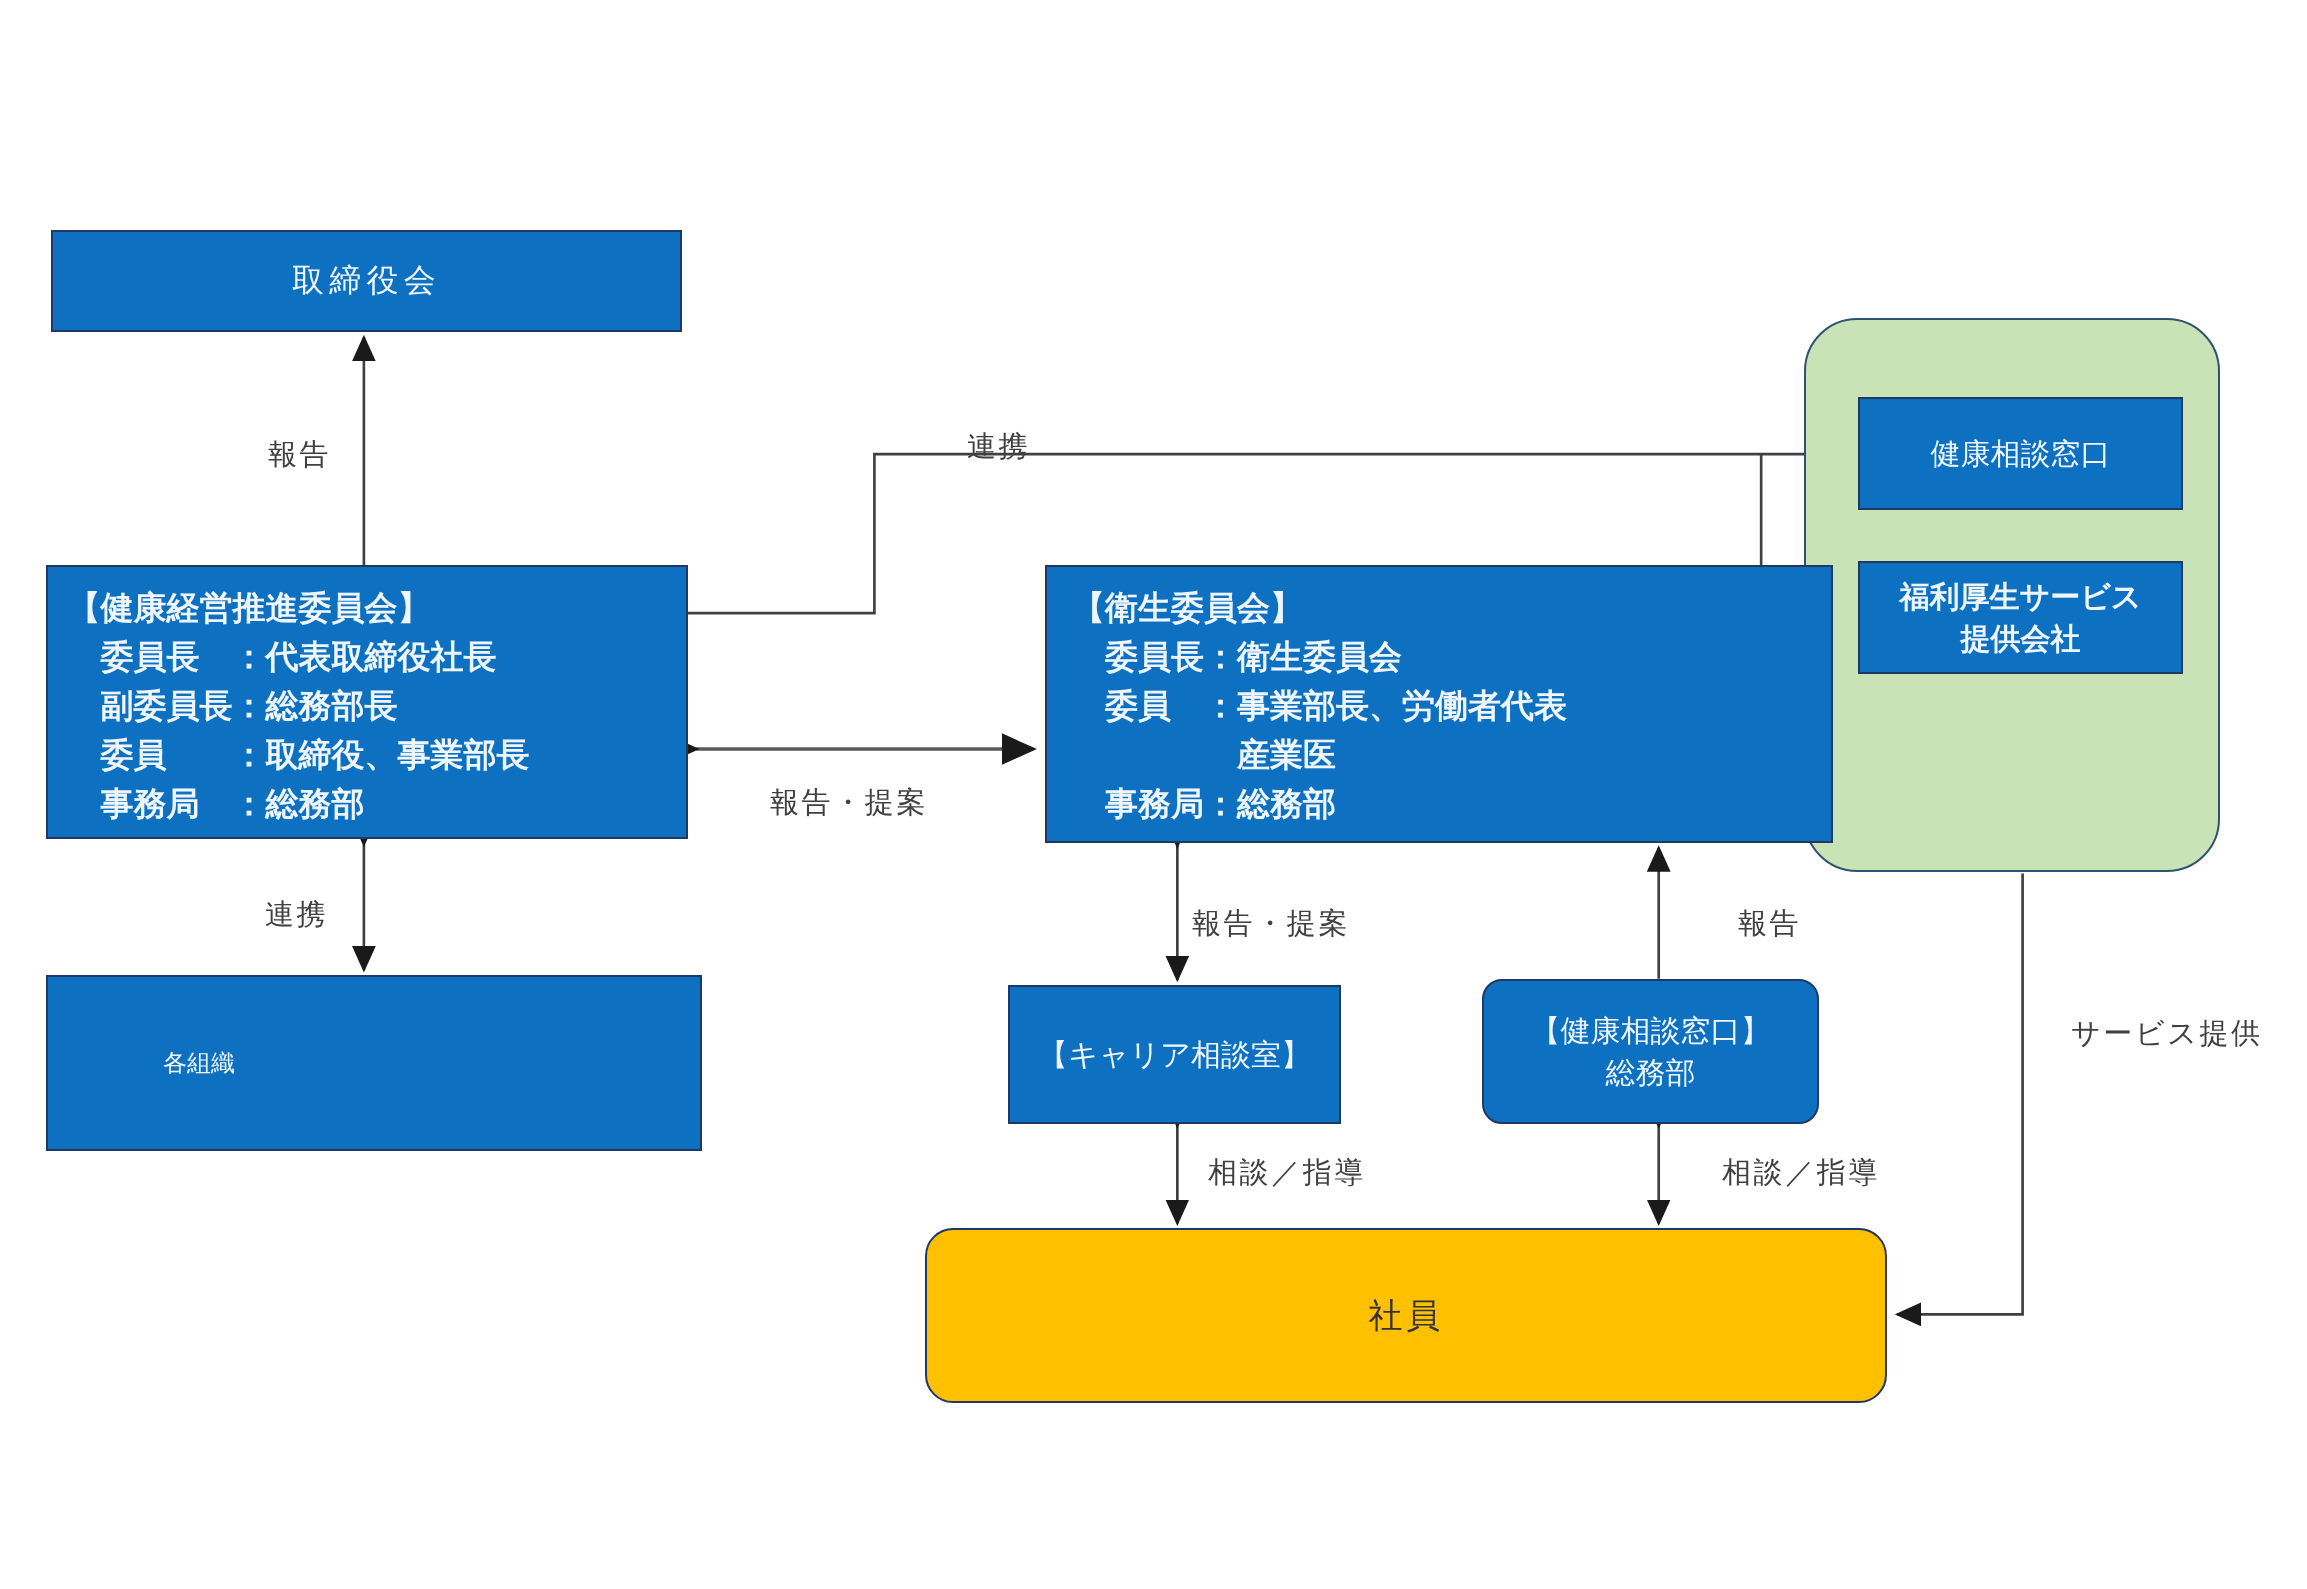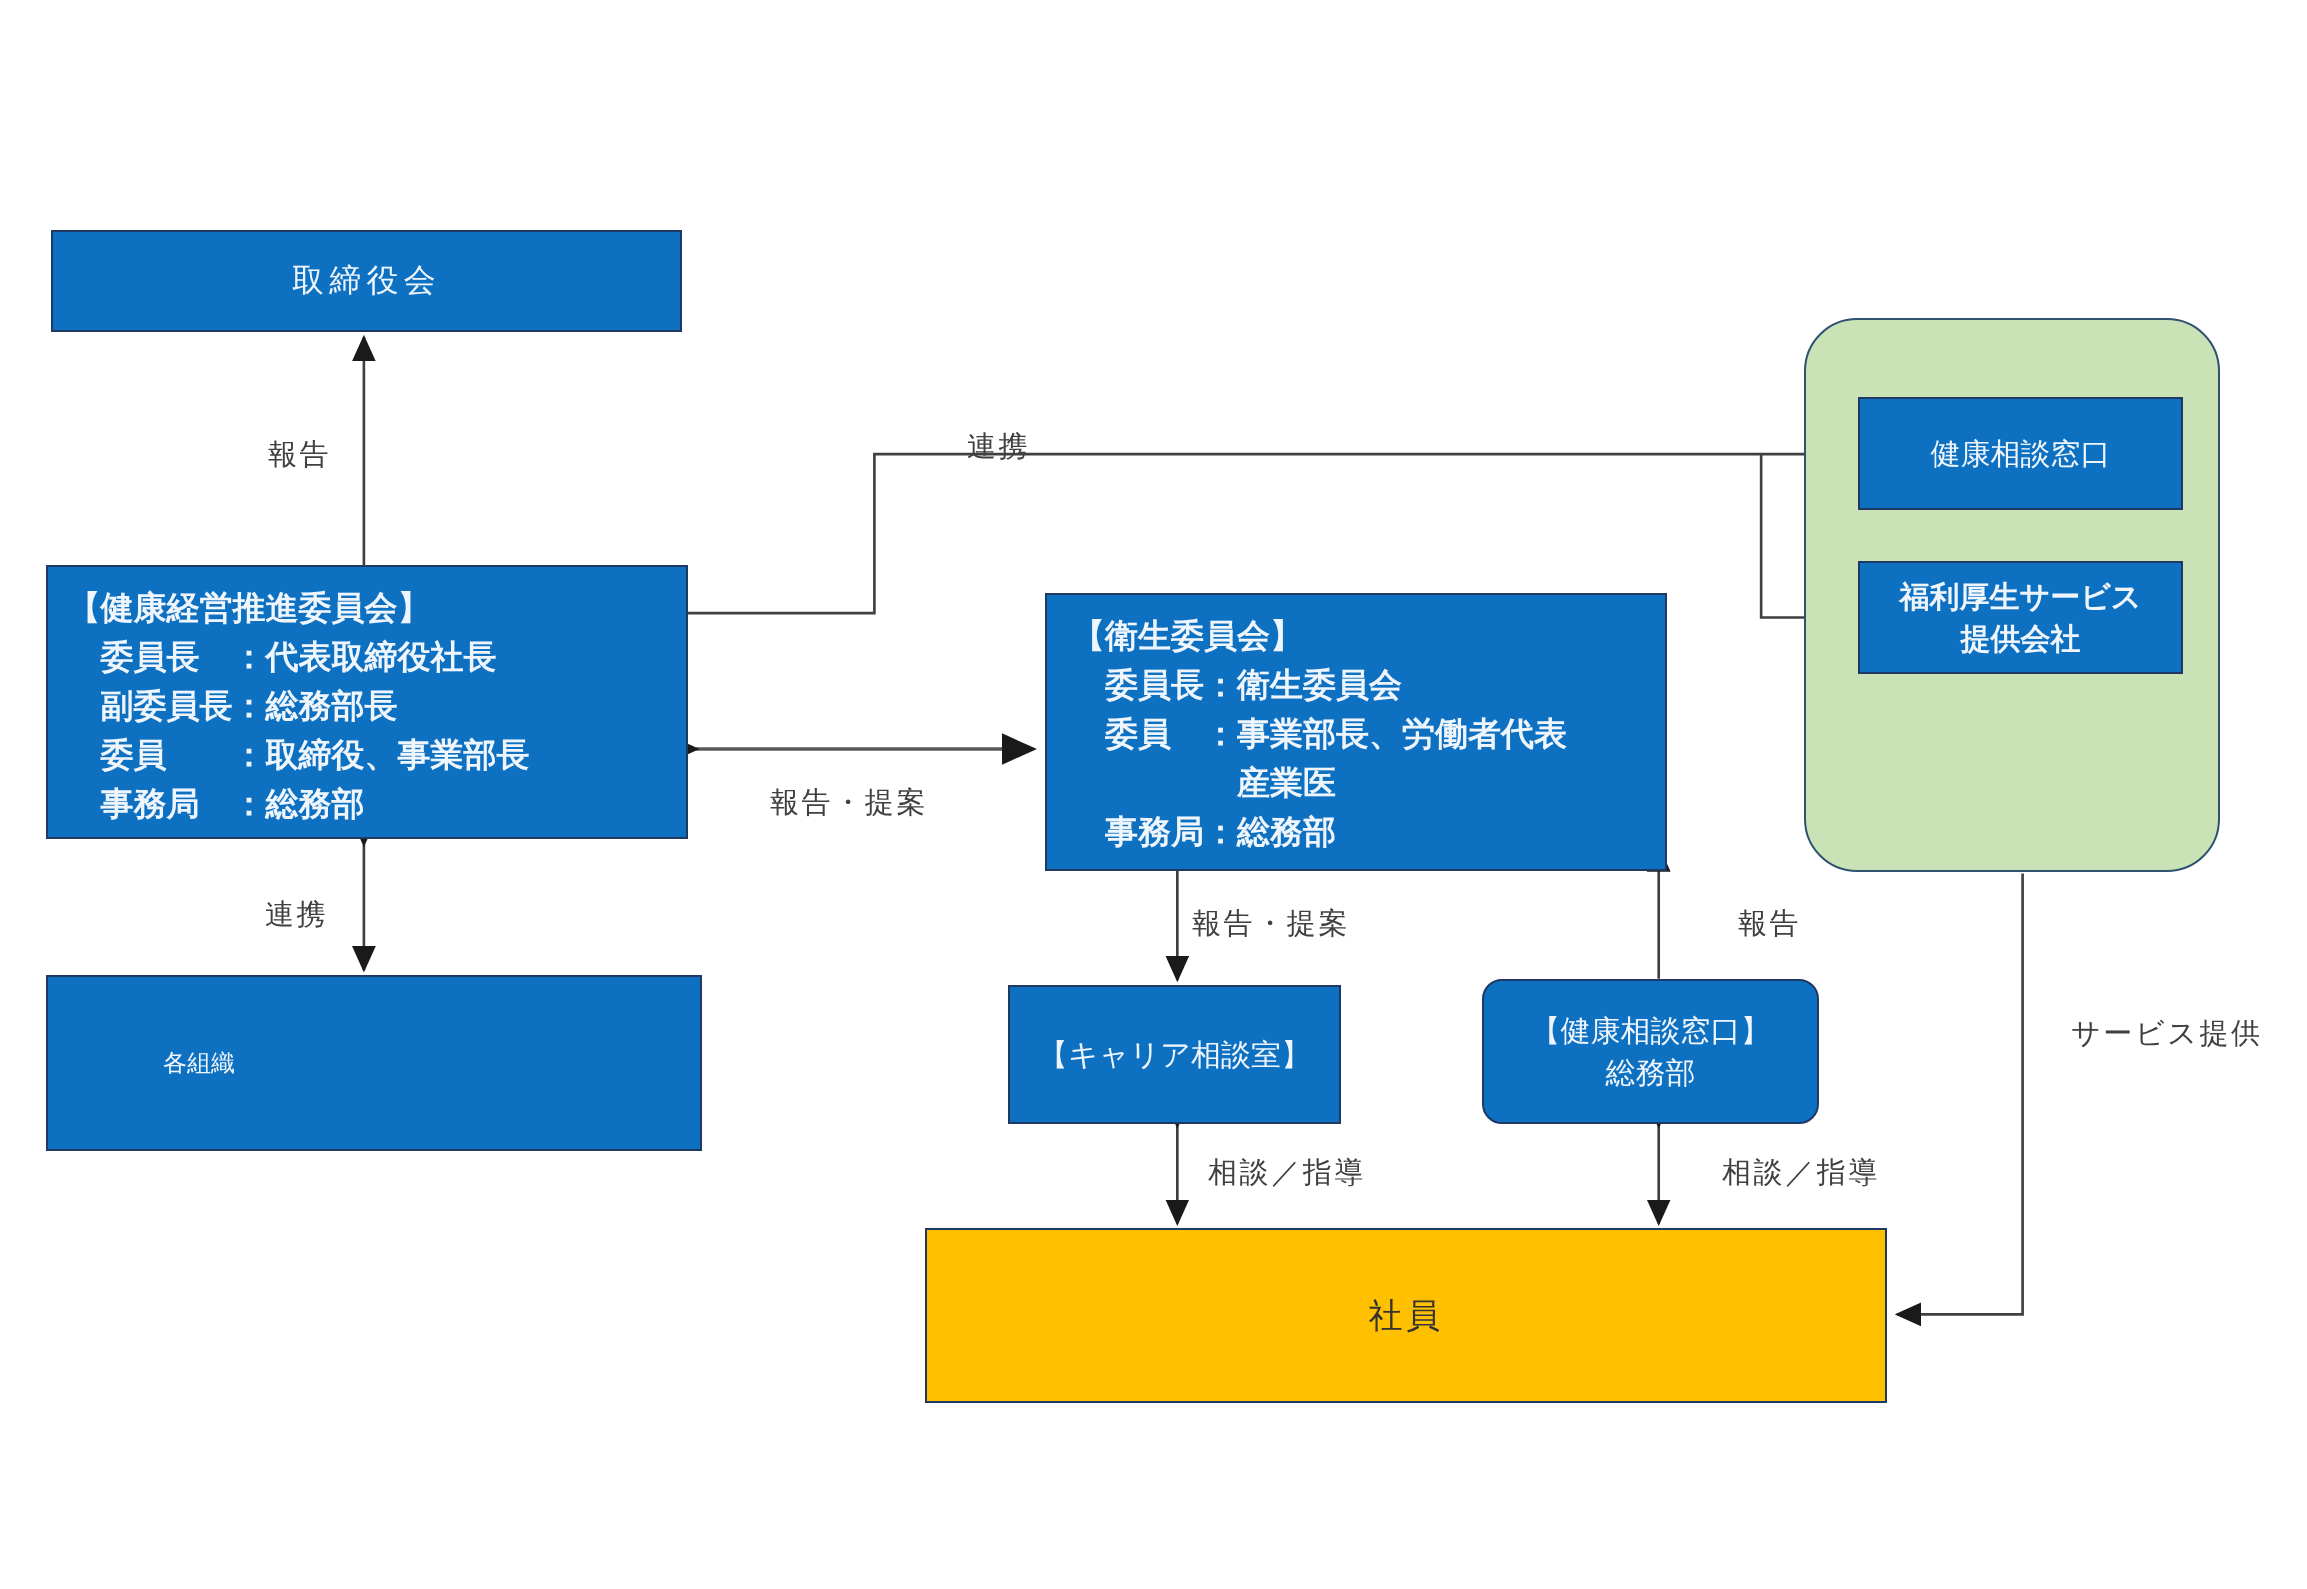--- a/index.html
+++ b/index.html
@@ -38,20 +38,21 @@
     justify-content:center;
     text-align:left;
     font-size:24px;
   }
   .node.mid{font-size:30px;line-height:42px;}
   .employees{
     background:#ffc000;
     color:#333333;
     font-size:34px;
     letter-spacing:3.5px;
+    border-radius:28px;
   }
   .green-wrap{
     position:absolute;
     box-sizing:border-box;
     background:#c9e3b6;
     border:2.6px solid #2e5270;
     border-radius:53px;
   }
   .lbl{
     position:absolute;
@@ -104,21 +105,21 @@
     <div>　委員長　：代表取締役社長</div>
     <div>　副委員長：総務部長</div>
     <div>　委員　　：取締役、事業部長</div>
     <div>　事務局　：総務部</div>
   </div>
 
   <div class="node left-text" style="left:46px;top:975px;width:656px;height:176px;padding-left:115px;">
     <span>各組織</span>
   </div>
 
-  <div class="node detail" style="left:1045px;top:565px;width:622px;height:278px;padding:16px 8.8px 0 25px;margin-top:28px;">
+  <div class="node detail" style="left:1045px;top:565px;width:788px;height:278px;padding:16px 8.8px 0 25px;">
     <div>【衛生委員会】</div>
     <div>　委員長：衛生委員会</div>
     <div>　委員　：事業部長、労働者代表</div>
     <div>　　　　　産業医</div>
     <div>　事務局：総務部</div>
   </div>
 
   <div class="node mid" style="left:1008px;top:985px;width:333px;height:139px;">
     <span>【キャリア相談室】</span>
   </div>

